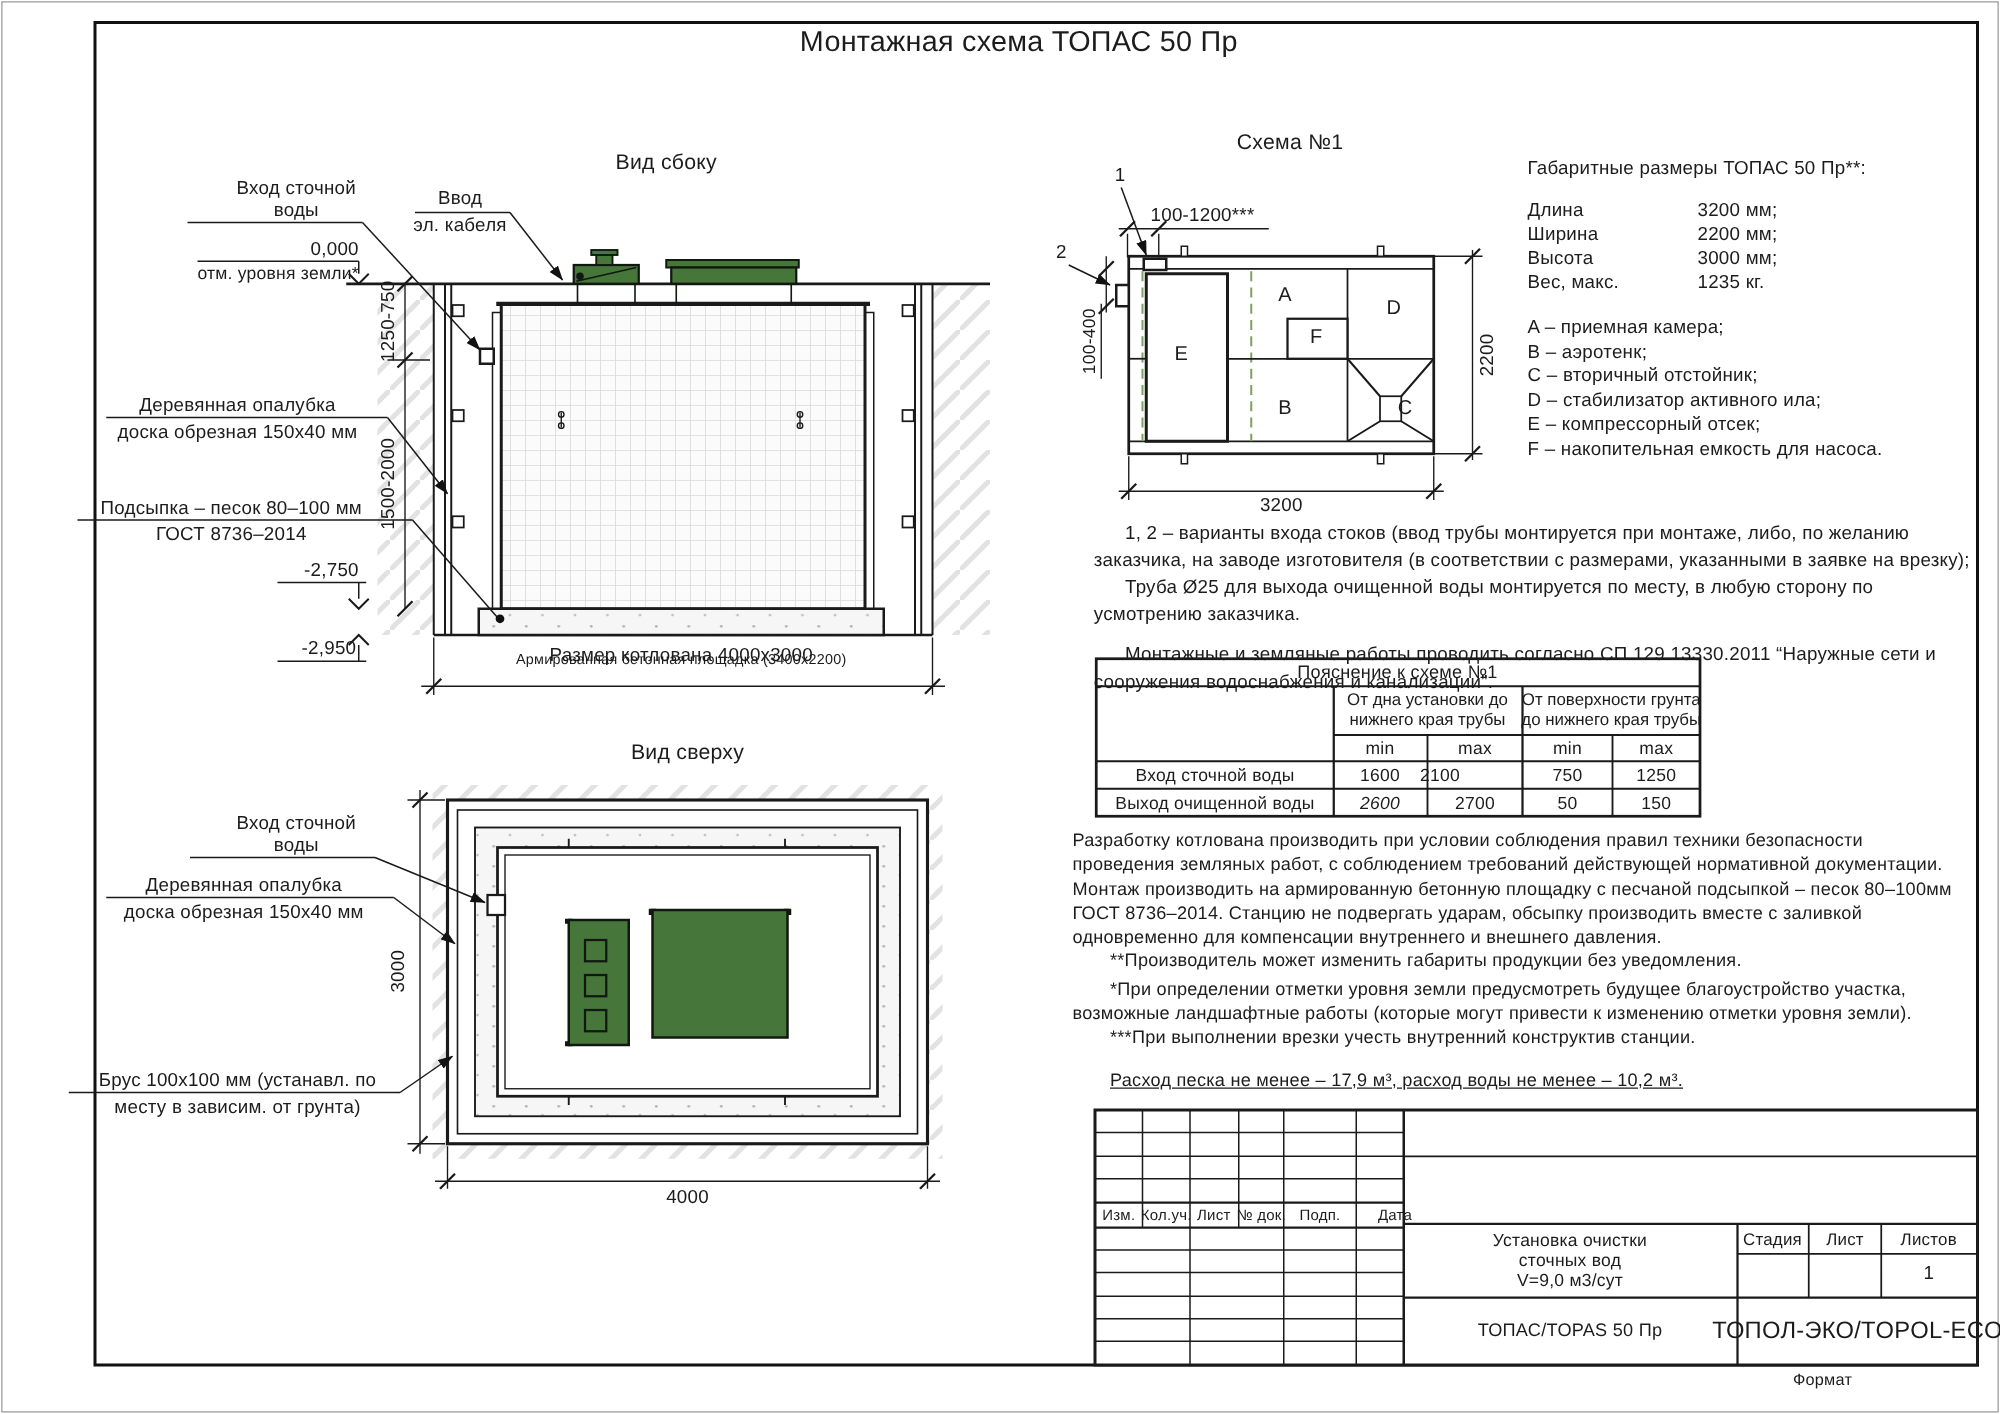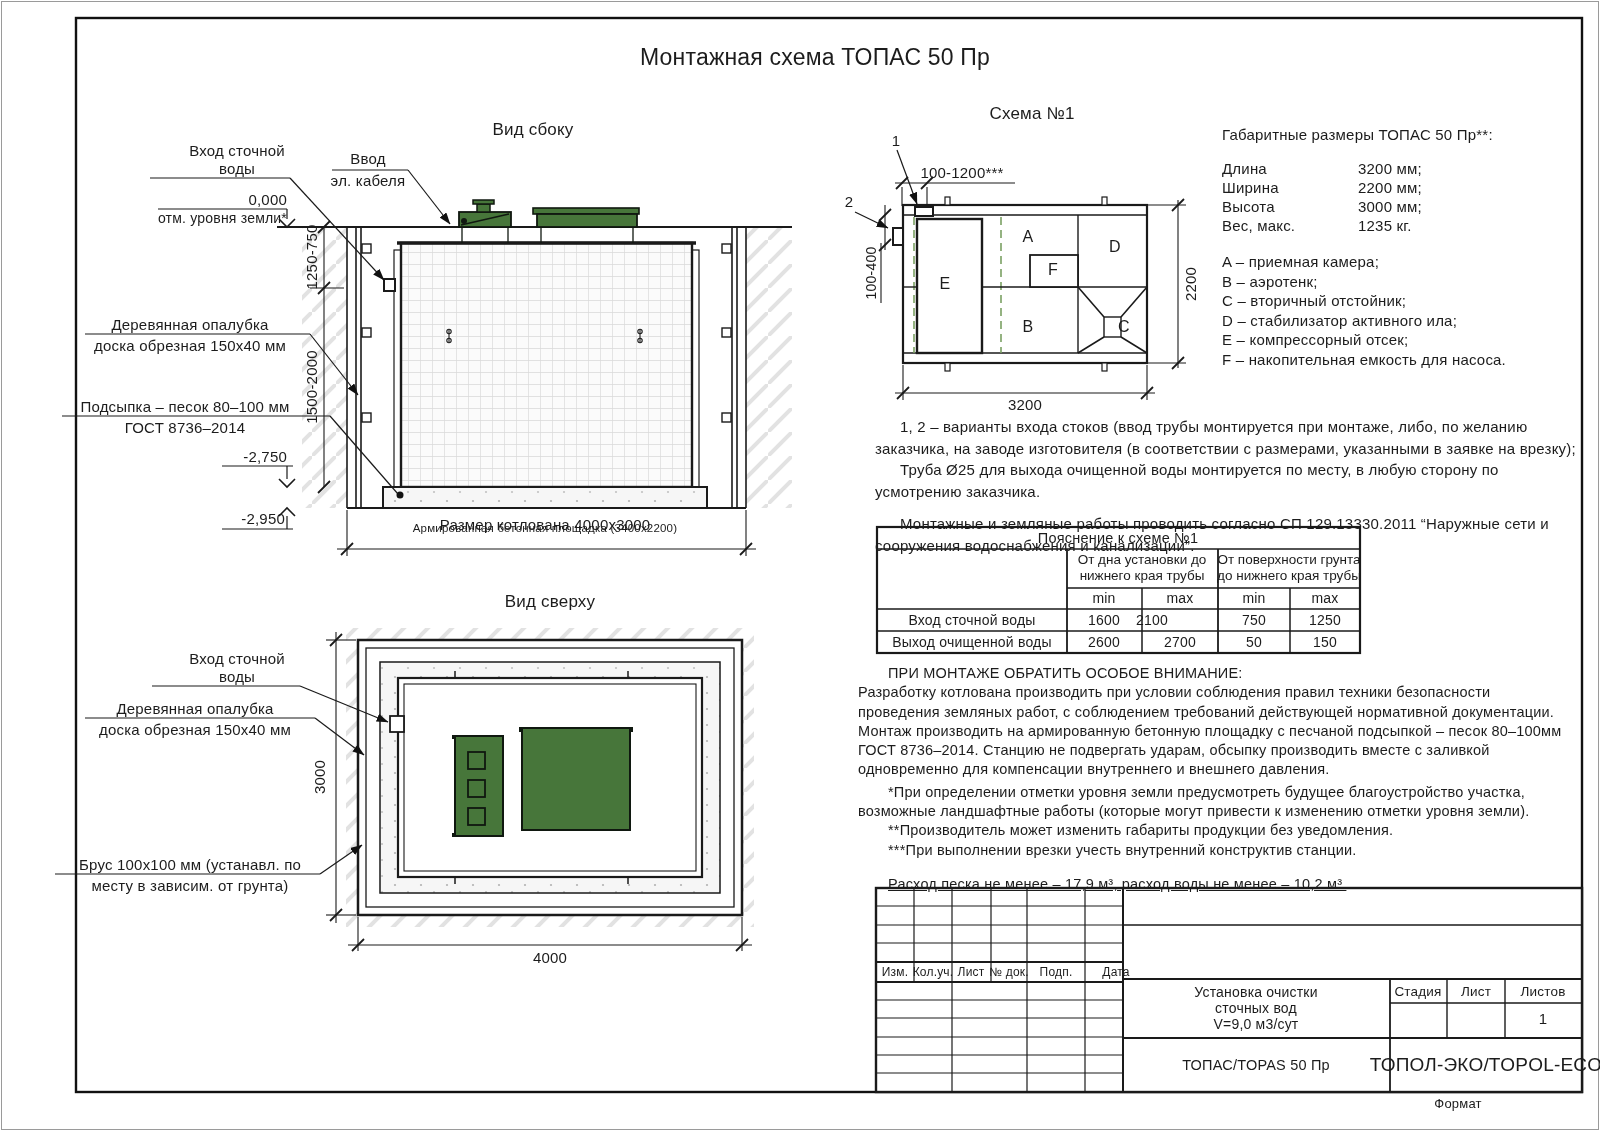--- a/index.html
+++ b/index.html
@@ -276,21 +276,21 @@
       <line x1="1123" y1="925" x2="1582" y2="925" stroke-width="1.4"></line>
       <line x1="1123" y1="979" x2="1582" y2="979" stroke-width="1.8"></line>
       <line x1="1123" y1="1038" x2="1582" y2="1038" stroke-width="1.8"></line>
       <line x1="1390" y1="979" x2="1390" y2="1092" stroke-width="1.8"></line>
       <line x1="1447" y1="979" x2="1447" y2="1038" stroke-width="1.4"></line>
       <line x1="1505" y1="979" x2="1505" y2="1038" stroke-width="1.4"></line>
       <line x1="1390" y1="1003" x2="1582" y2="1003" stroke-width="1.4"></line>
     </g>
   </svg>
 
-  <div class="t c f23" style="left:815px;top:44px;">Монтажная схема ТОПАС 50 Пр</div>
+  <div class="t c f23" style="left:815px;top:20px;">Монтажная схема ТОПАС 50 Пр</div>
 
   <div class="t c f17" style="left:533px;top:120px;">Вид сбоку</div>
   <div class="t c f15" style="left:237px;top:142px;">Вход сточной</div>
   <div class="t c f15" style="left:237px;top:160px;">воды</div>
   <div class="t c f15" style="left:368px;top:150px;">Ввод</div>
   <div class="t c f15" style="left:368px;top:172px;">эл. кабеля</div>
   <div class="t rgt f15" style="left:137px;top:191px;width:150px;">0,000</div>
   <div class="t rgt f14" style="left:137px;top:210px;width:150px;">отм. уровня земли*</div>
   <div class="vt f15" style="left:311px;top:257px;">1250-750</div>
   <div class="t c f15" style="left:190px;top:316px;">Деревянная опалубка</div>
@@ -357,30 +357,29 @@
   <div class="t c f14" style="left:1104px;top:590px;">min</div>
   <div class="t c f14" style="left:1180px;top:590px;">max</div>
   <div class="t c f14" style="left:1254px;top:590px;">min</div>
   <div class="t c f14" style="left:1325px;top:590px;">max</div>
   <div class="t c f14" style="left:972px;top:612px;">Вход сточной воды</div>
   <div class="t c f14" style="left:1104px;top:612px;">1600</div>
   <div class="t c f14" style="left:1152px;top:612px;">2100</div>
   <div class="t c f14" style="left:1254px;top:612px;">750</div>
   <div class="t c f14" style="left:1325px;top:612px;">1250</div>
   <div class="t c f14" style="left:972px;top:634px;">Выход очищенной воды</div>
-  <div class="t c f14" style="left:1104px;top:634px;">2600</div>
+  <div class="t c f14" style="left:1104px;top:634px;font-style:italic;">2600</div>
   <div class="t c f14" style="left:1180px;top:634px;">2700</div>
   <div class="t c f14" style="left:1254px;top:634px;">50</div>
   <div class="t c f14" style="left:1325px;top:634px;">150</div>
 
   <div class="blk f145" style="left:858px;top:664px;width:714px;line-height:19.3px;">
-    <p style="text-indent:30px;">ПРИ МОНТАЖЕ ОБРАТИТЬ ОСОБОЕ ВНИМАНИЕ:</p>
     <p>Разработку котлована производить при условии соблюдения правил техники безопасности проведения земляных работ, с соблюдением требований действующей нормативной документации.  Монтаж производить на армированную бетонную площадку с песчаной подсыпкой – песок 80–100мм ГОСТ 8736–2014. Станцию не подвергать ударам, обсыпку производить вместе с заливкой одновременно для компенсации внутреннего и внешнего давления.</p>
+    <p style="text-indent:30px;">**Производитель может изменить габариты продукции без уведомления.</p>
     <p style="text-indent:30px;margin-top:3px;">*При определении отметки уровня земли предусмотреть будущее благоустройство участка, возможные ландшафтные работы (которые могут привести к изменению отметки уровня земли).</p>
-    <p style="text-indent:30px;">**Производитель может изменить габариты продукции без уведомления.</p>
     <p style="text-indent:30px;">***При выполнении врезки учесть внутренний конструктив станции.</p>
     <p style="text-indent:30px;margin-top:15px;"><span class="u">Расход песка не менее – 17,9 м³, расход воды не менее – 10,2 м³.</span></p>
   </div>
 
   <div class="t c f17" style="left:550px;top:592px;">Вид сверху</div>
   <div class="t c f15" style="left:237px;top:650px;">Вход сточной</div>
   <div class="t c f15" style="left:237px;top:668px;">воды</div>
   <div class="t c f15" style="left:195px;top:700px;">Деревянная опалубка</div>
   <div class="t c f15" style="left:195px;top:721px;">доска обрезная 150x40 мм</div>
   <div class="t c f15" style="left:190px;top:856px;">Брус 100x100 мм (устанавл. по</div>

